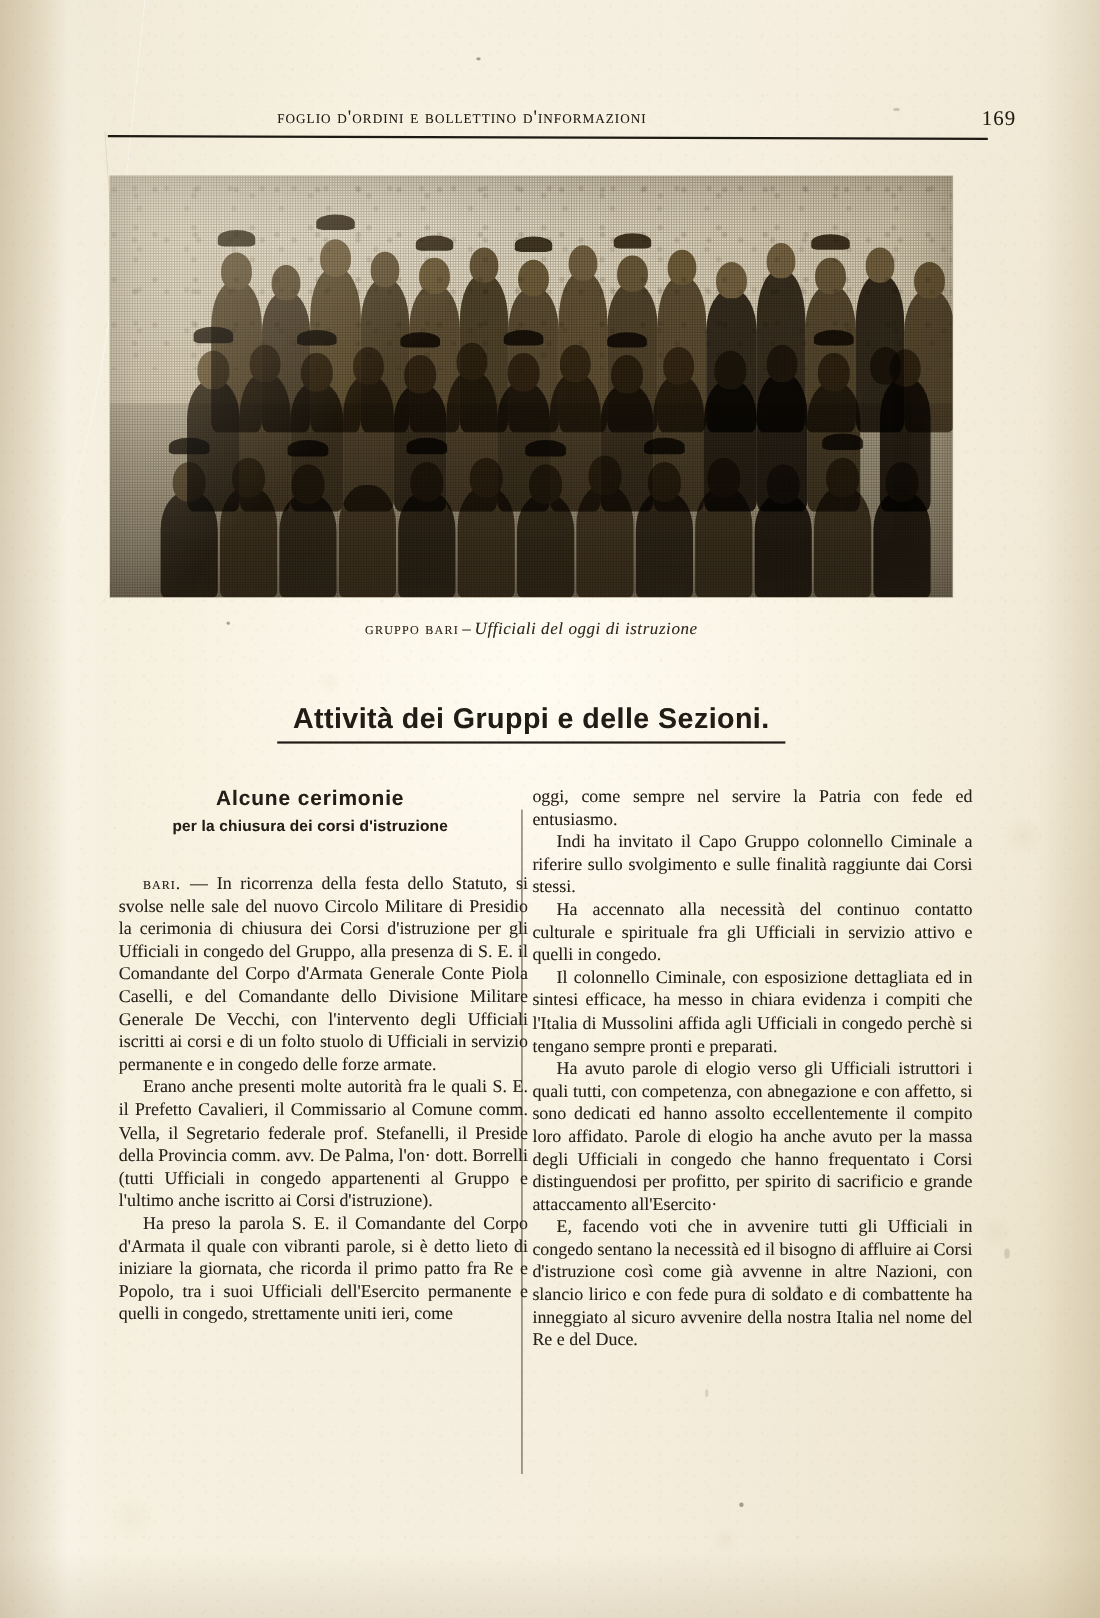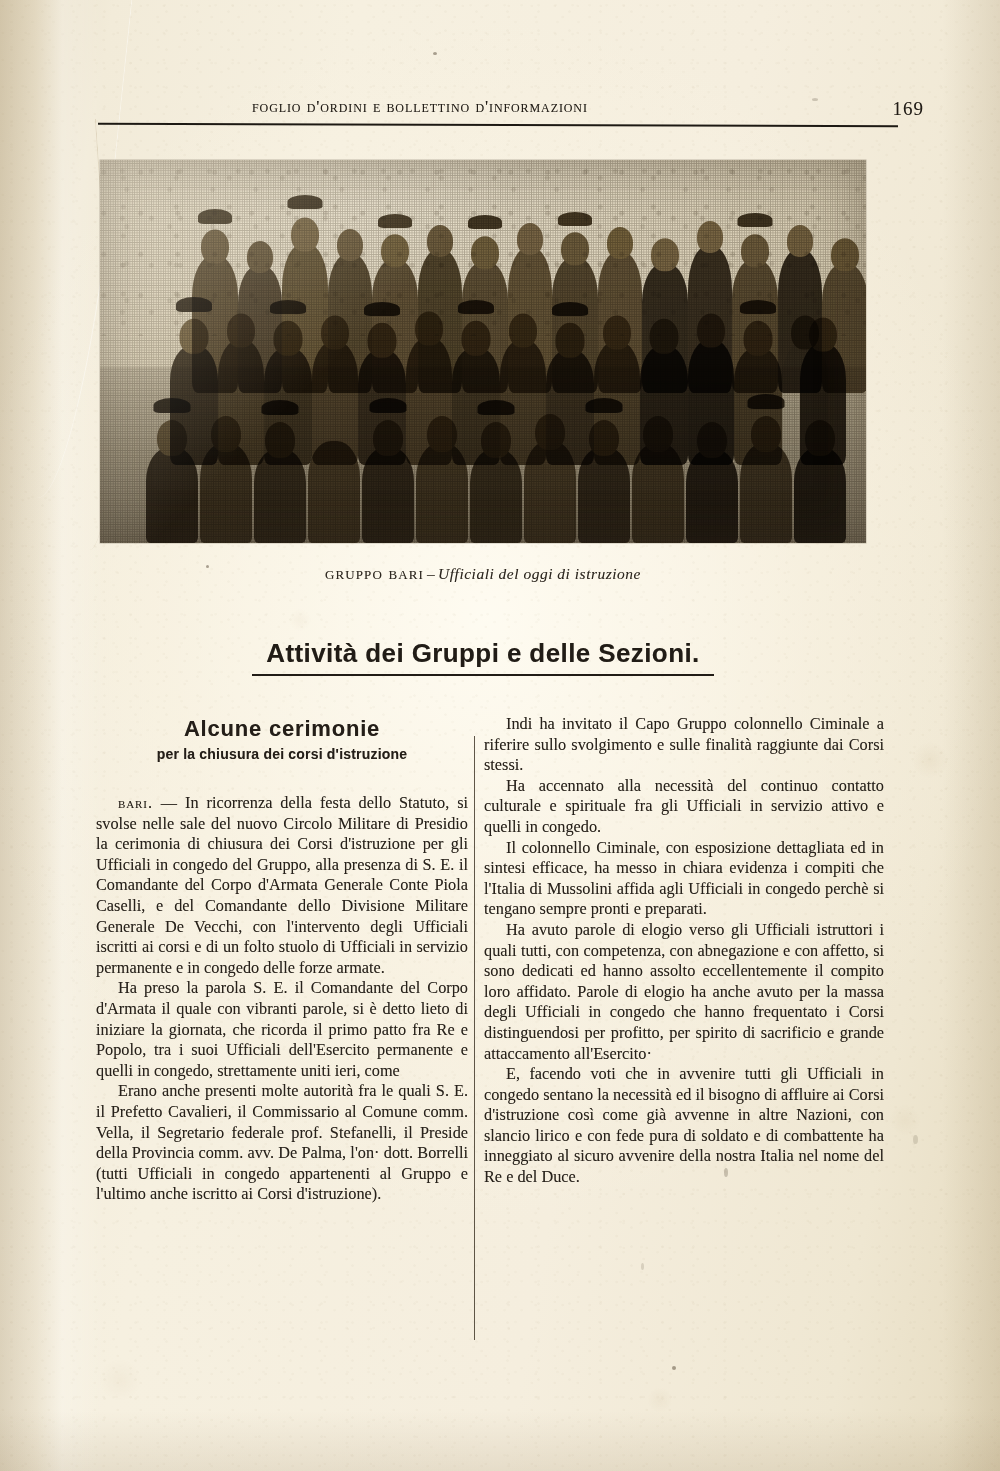--- a/index.html
+++ b/index.html
@@ -198,21 +198,21 @@
     width: 766px;
     text-align: center;
     font-size: 15.5px;
     color: #302a22;
     letter-spacing: .3px;
   }
   .cap-sc {
     font-variant: small-caps;
     text-transform: lowercase;
     letter-spacing: 1.1px;
-    font-size: 18px;
+    font-size: 15px;
   }
   .cap-dash { padding: 0 3px; }
   .cap-it { font-style: italic; letter-spacing: .5px; }
 
   
   .section-head {
     position: absolute;
     left: 100px; top: 638px;
     width: 766px;
     text-align: center;
@@ -233,21 +233,21 @@
   .sub-head {
     position: absolute;
     left: 96px; top: 714px;
     width: 372px;
     text-align: center;
     font-family: "Liberation Sans", sans-serif;
     font-weight: bold;
     color: #27211a;
   }
   .sub-head .l1 {
-    font-size: 22px;
+    font-size: 19px;
     letter-spacing: .8px;
     line-height: 1.35;
   }
   .sub-head .l2 {
     font-size: 14px;
     letter-spacing: .2px;
     line-height: 1.5;
     white-space: nowrap;
   }
 
@@ -255,21 +255,21 @@
   .col {
     position: absolute;
     top: 793px;
     font-size: 16.3px;
     line-height: 20.6px;
     text-align: justify;
     text-justify: inter-word;
     color: #2a241d;
     hyphens: manual;
   }
-  .col-left  { left: 96px;  width: 372px; }
+  .col-left  { left: 108px;  width: 372px; }
   .col-right { left: 484px; width: 400px; top: 714px; }
   .col p { margin: 0; text-indent: 1.35em; }
   .col p.noindent { text-indent: 0; }
   .dateline {
     font-variant: small-caps;
     text-transform: lowercase;
     letter-spacing: .9px;
   }
   .col-rule {
     position: absolute;
@@ -489,25 +489,26 @@
   <div class="sub-head inky blur-soft">
     <div class="l1">Alcune cerimonie</div>
     <div class="l2">per la chiusura dei corsi d'istruzione</div>
   </div>
 
   <div class="col-rule"></div>
 
   <div class="col col-left inky blur-soft">
     <p><span class="dateline">Bari.</span> <span>—</span>
        <span>In ricorrenza della festa dello Statuto, si svolse nelle sale del nuovo Circolo Militare di Presidio la cerimonia di chiusura dei Corsi d'istruzione per gli Ufficiali in congedo del Gruppo, alla presenza di S. E. il Comandante del Corpo d'Armata Generale Conte Piola Caselli, e del Comandante dello Divisione Militare Generale De Vecchi, con l'intervento degli Ufficiali iscritti ai corsi e di un folto stuolo di Ufficiali in servizio permanente e in congedo delle forze armate.</span></p>
+    <p><span>Erano anche presenti molte autorità fra le quali S. E. il Prefetto Cavalieri, il Commissario al Comune comm. Vella, il Segretario federale prof. Stefanelli, il Preside della Provincia comm. avv. De Palma, l'on· dott. Borrelli (tutti Ufficiali in congedo appartenenti al Gruppo e l'ultimo anche iscritto ai Corsi d'istruzione).</span></p>
     <p><span>Ha preso la parola S. E. il Comandante del Corpo d'Armata il quale con vibranti parole, si è detto lieto di iniziare la giornata, che ricorda il primo patto fra Re e Popolo, tra i suoi Ufficiali dell'Esercito permanente e quelli in congedo, strettamente uniti ieri, come</span></p>
-    <p><span>Erano anche presenti molte autorità fra le quali S. E. il Prefetto Cavalieri, il Commissario al Comune comm. Vella, il Segretario federale prof. Stefanelli, il Preside della Provincia comm. avv. De Palma, l'on· dott. Borrelli (tutti Ufficiali in congedo appartenenti al Gruppo e l'ultimo anche iscritto ai Corsi d'istruzione).</span></p>
   </div>
 
   <div class="col col-right inky blur-soft">
+    <p class="noindent"><span>oggi, come sempre nel servire la Patria con fede ed entusiasmo.</span></p>
     <p><span>Indi ha invitato il Capo Gruppo colonnello Ciminale a riferire sullo svolgimento e sulle finalità raggiunte dai Corsi stessi.</span></p>
     <p><span>Ha accennato alla necessità del continuo contatto culturale e spirituale fra gli Ufficiali in servizio attivo e quelli in congedo.</span></p>
     <p><span>Il colonnello Ciminale, con esposizione dettagliata ed in sintesi efficace, ha messo in chiara evidenza i compiti che l'Italia di Mussolini affida agli Ufficiali in congedo perchè si tengano sempre pronti e preparati.</span></p>
     <p><span>Ha avuto parole di elogio verso gli Ufficiali istruttori i quali tutti, con competenza, con abnegazione e con affetto, si sono dedicati ed hanno assolto eccellentemente il compito loro affidato. Parole di elogio ha anche avuto per la massa degli Ufficiali in congedo che hanno frequentato i Corsi distinguendosi per profitto, per spirito di sacrificio e grande attaccamento all'Esercito·</span></p>
     <p><span>E, facendo voti che in avvenire tutti gli Ufficiali in congedo sentano la necessità ed il bisogno di affluire ai Corsi d'istruzione così come già avvenne in altre Nazioni, con slancio lirico e con fede pura di soldato e di combattente ha inneggiato al sicuro avvenire della nostra Italia nel nome del Re e del Duce.</span></p>
   </div>
 
 </div>
 
 </body></html>

